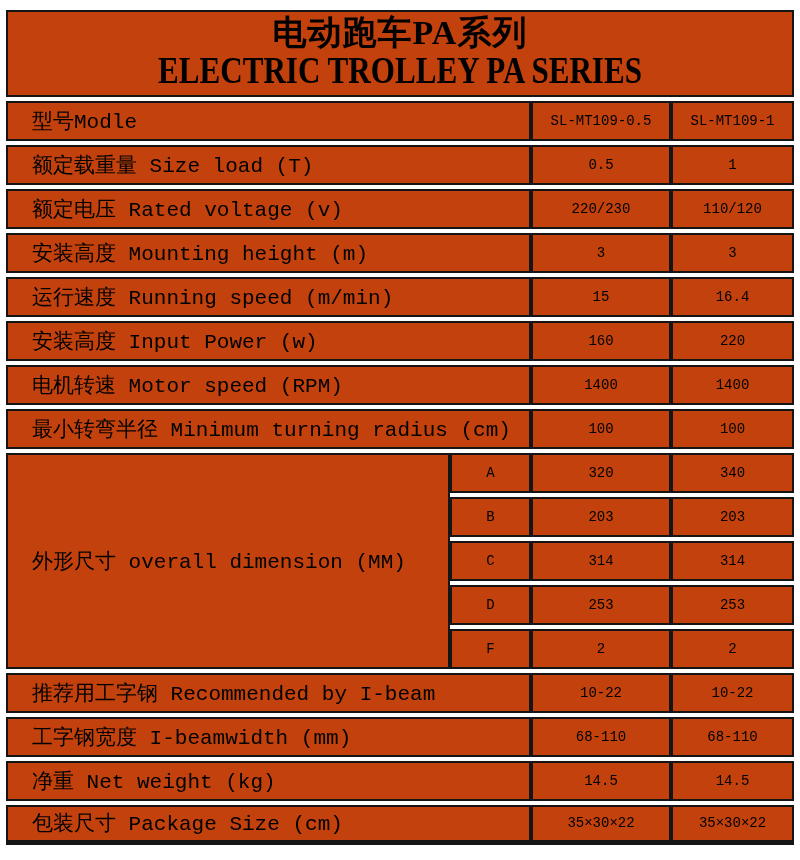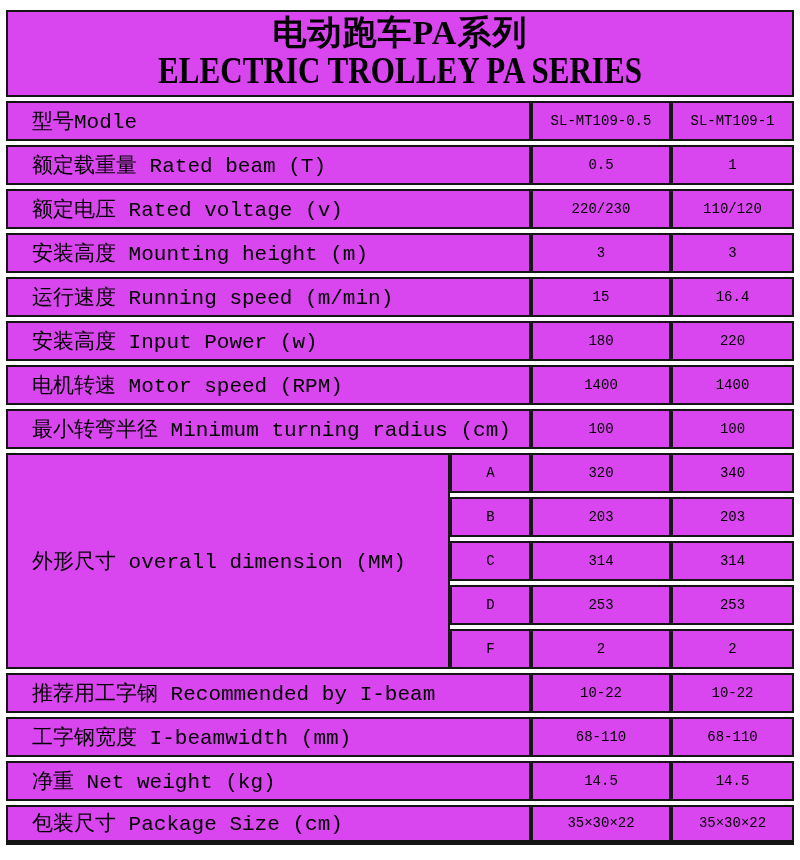--- a/index.html
+++ b/index.html
@@ -15,21 +15,21 @@
   table {
     width: 788px;
     table-layout: fixed;
     border-collapse: separate;
     border-spacing: 0 4px;
   }
   td {
     border: 2px solid #151515;
     box-sizing: border-box;
     vertical-align: middle;
-    background: #d946ef;
+    background: #c2410c;
     color: #000000;
     overflow: hidden;
   }
   .lbl {
     text-align: left;
     padding: 0 6px 0 24px;
     font-family: "Liberation Mono", "DejaVu Sans Mono", monospace;
     font-size: 21px;
     height: 40px;
     white-space: nowrap;
@@ -86,42 +86,42 @@
         </td>
       </tr>
 
       <tr>
         <td class="lbl" colspan="2">型号Modle</td>
         <td class="val">SL-MT109-0.5</td>
         <td class="val">SL-MT109-1</td>
       </tr>
 
       <tr>
-        <td class="lbl" colspan="2">额定载重量 Rated beam (T)</td>
+        <td class="lbl" colspan="2">额定载重量 Size load (T)</td>
         <td class="val">0.5</td>
         <td class="val">1</td>
       </tr>
       <tr>
         <td class="lbl" colspan="2">额定电压 Rated voltage (v)</td>
         <td class="val">220/230</td>
         <td class="val">110/120</td>
       </tr>
       <tr>
         <td class="lbl" colspan="2">安装高度 Mounting height (m)</td>
         <td class="val">3</td>
         <td class="val">3</td>
       </tr>
       <tr>
         <td class="lbl" colspan="2">运行速度 Running speed (m/min)</td>
         <td class="val">15</td>
         <td class="val">16.4</td>
       </tr>
       <tr>
         <td class="lbl" colspan="2">安装高度 Input Power (w)</td>
-        <td class="val">180</td>
+        <td class="val">160</td>
         <td class="val">220</td>
       </tr>
       <tr>
         <td class="lbl" colspan="2">电机转速 Motor speed (RPM)</td>
         <td class="val">1400</td>
         <td class="val">1400</td>
       </tr>
       <tr>
         <td class="lbl" colspan="2">最小转弯半径 Minimum turning radius (cm)</td>
         <td class="val">100</td>

